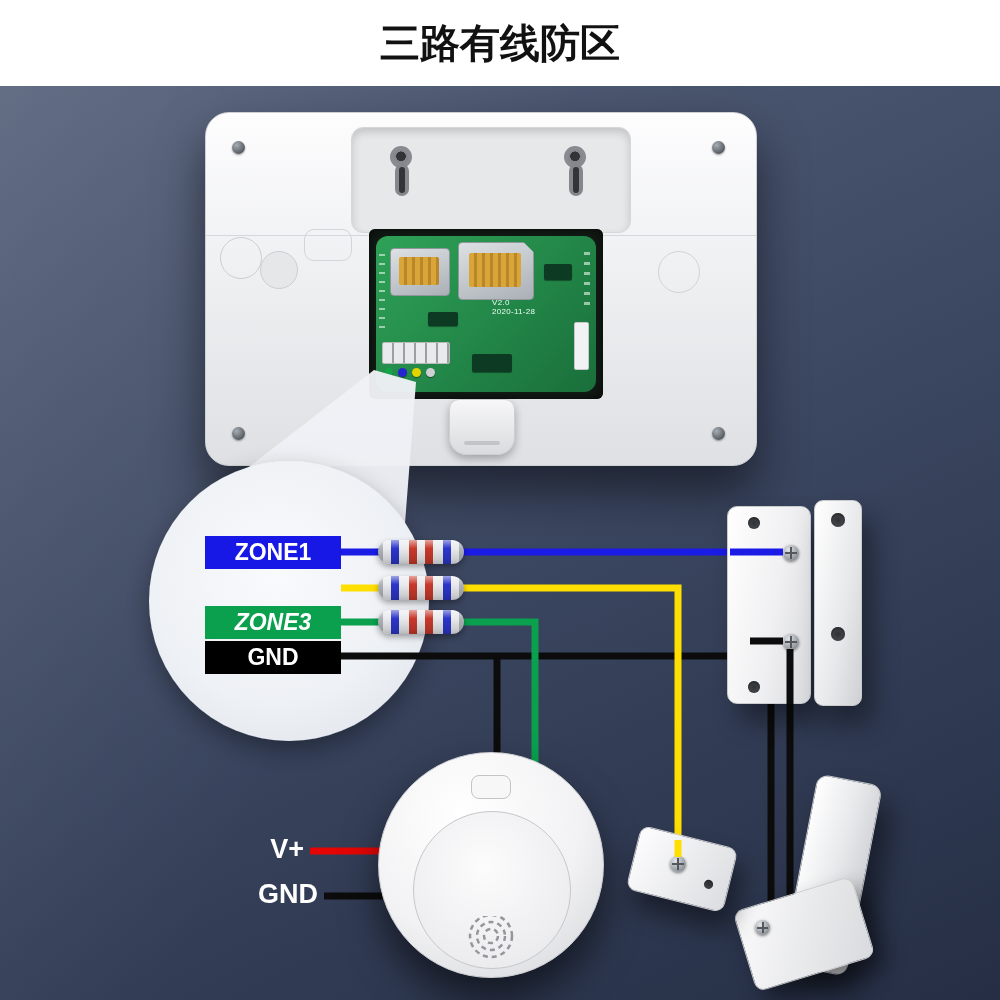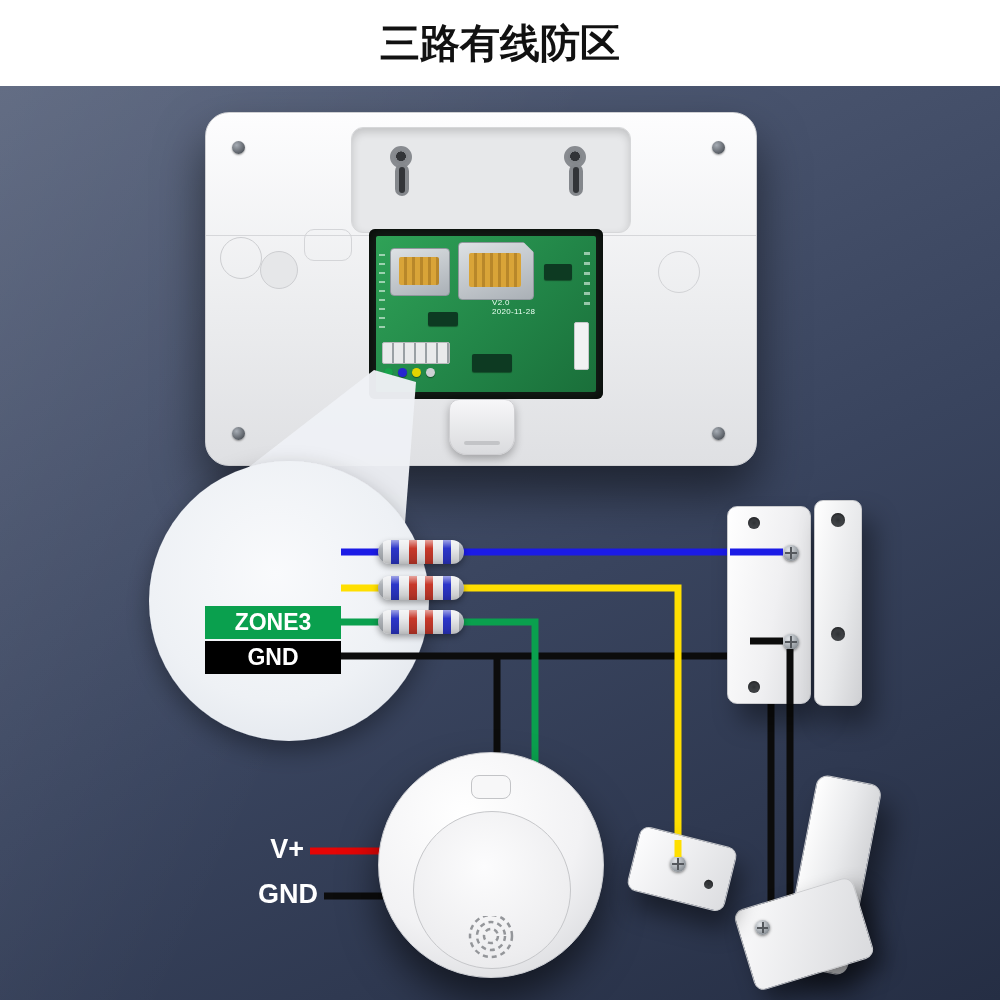--- a/index.html
+++ b/index.html
@@ -26,21 +26,21 @@
   .kh-slot{width:14px;height:32px;margin:-4px auto 0;background:#84878c;border-radius:7px;position:relative;}
   .kh-slot::after{content:"";position:absolute;left:4px;top:3px;width:6px;height:26px;border-radius:3px;background:#323438;}
   .screw{position:absolute;width:13px;height:13px;border-radius:50%;
          background:radial-gradient(circle at 35% 32%,#a7adb5,#555a61 72%);box-shadow:0 1px 2px rgba(0,0,0,.4);}
   .hinge-o{position:absolute;left:14px;top:124px;width:40px;height:40px;border-radius:50%;border:1px solid #cdced1;}
   .hinge-f{position:absolute;left:54px;top:138px;width:36px;height:36px;border-radius:50%;background:#e6e7e9;border:1px solid #cdced1;}
   .notch{position:absolute;left:98px;top:116px;width:46px;height:30px;border-radius:10px;border:1px solid #d4d5d8;}
   .circle-mark{position:absolute;left:452px;top:138px;width:40px;height:40px;border-radius:50%;border:1.5px solid #d2d3d6;}
   .opening{position:absolute;left:163px;top:116px;width:234px;height:170px;border-radius:6px;background:#141d17;
            box-shadow:inset 0 0 14px rgba(0,0,0,.8);}
-  .pcb{position:absolute;left:7px;top:7px;width:220px;height:156px;border-radius:2px;overflow:hidden;
+  .pcb{position:absolute;left:7px;top:7px;width:220px;height:156px;border-radius:12px;overflow:hidden;
        background:linear-gradient(135deg,#2fa257 0%,#228648 55%,#1a6f3a 100%);}
   .silk{position:absolute;opacity:.65;}
   .silk-left{left:3px;top:18px;width:6px;height:76px;background:repeating-linear-gradient(#d8efe1 0 2px,transparent 2px 9px);}
   .silk-right{left:208px;top:16px;width:6px;height:60px;background:repeating-linear-gradient(#d8efe1 0 3px,transparent 3px 10px);}
   .sim{position:absolute;border-radius:4px;border:1px solid #8f969c;
        background:linear-gradient(160deg,#dde1e4,#aab0b6);}
   .sim1{left:14px;top:12px;width:58px;height:46px;}
   .sim2{left:82px;top:6px;width:74px;height:56px;clip-path:polygon(0 0,86% 0,100% 18%,100% 100%,0 100%);}
   .pads{position:absolute;background:repeating-linear-gradient(90deg,#d9a438 0 5px,#b8872a 5px 8px);border-radius:2px;}
   .chip{position:absolute;background:#0d3a22;border-radius:2px;box-shadow:0 1px 1px rgba(0,0,0,.4);}
@@ -59,21 +59,21 @@
   .res{position:absolute;left:378px;width:86px;height:24px;border-radius:12px;box-shadow:0 3px 6px rgba(0,0,0,.35);
     background:
       linear-gradient(180deg,rgba(255,255,255,.55),rgba(255,255,255,0) 35%,rgba(0,0,0,.12) 80%,rgba(0,0,0,.22)),
       linear-gradient(90deg,#aeb2b8 0 5px,#e9eaec 5px 13px,#2c36c9 13px 21px,#e9eaec 21px 31px,#c8392b 31px 39px,
         #e9eaec 39px 47px,#c8392b 47px 55px,#e9eaec 55px 65px,#2c36c9 65px 73px,#e9eaec 73px 81px,#aeb2b8 81px 86px);}
   
   .zbar{position:absolute;left:205px;width:136px;height:33px;text-align:center;line-height:33px;
         font-size:23px;font-weight:700;}
   .z1{top:536px;background:#1717e6;color:#fff;}
   .z2{top:571px;background:#ffe400;color:#111;}
-  .z3{top:606px;background:#0aa04e;color:#fff;}
+  .z3{top:606px;background:#0aa04e;color:#fff;font-style:italic;}
   .z4{top:641px;background:#000;color:#fff;}
   
   .smoke{position:absolute;left:378px;top:752px;width:224px;height:224px;border-radius:50%;
          background:radial-gradient(circle at 38% 28%,#ffffff,#f2f2f4 55%,#dcdde0 85%,#c9cacd);
          border:1px solid #cfd0d3;box-shadow:0 22px 38px rgba(0,0,0,.55);}
   .sd-btn{position:absolute;left:92px;top:22px;width:38px;height:22px;border-radius:8px;border:1.5px solid #c3c4c7;background:#f7f7f8;}
   .sd-led{position:absolute;left:108px;top:72px;width:9px;height:9px;border-radius:50%;background:#e03426;box-shadow:0 0 7px rgba(224,52,38,.85);}
   .sd-ring{position:absolute;left:34px;top:58px;width:156px;height:156px;border-radius:50%;border:1.5px solid #c6c7ca;
            background:radial-gradient(circle at 45% 35%,#fcfcfd,#ededef 70%,#e3e4e6);}
   .sd-grille{position:absolute;left:80px;top:163px;}
@@ -185,20 +185,21 @@
     <path d="M341 588 L678 588 L678 862" fill="none" stroke="#ffdf00" stroke-width="7"></path>
     <path d="M341 552 L795 552" fill="none" stroke="#1b1be6" stroke-width="7"></path>
 
     <path d="M310 851 L404 851" fill="none" stroke="#e60505" stroke-width="7"></path>
   </svg>
 
   <div class="res" style="top:540px"></div>
   <div class="res" style="top:576px"></div>
   <div class="res" style="top:610px"></div>
 
+  <div class="zbar z1">ZONE1</div>
   <div class="zbar z3">ZONE3</div>
   <div class="zbar z4">GND</div>
 
   <div class="smoke">
     <div class="sd-btn"></div>
     <div class="sd-led"></div>
     <div class="sd-ring"></div>
     <svg class="sd-grille" width="64" height="46" viewBox="0 0 64 46">
       <circle cx="32" cy="20" r="7" fill="none" stroke="#94969a" stroke-width="2.5" stroke-dasharray="5 4"></circle>
       <circle cx="32" cy="20" r="14" fill="none" stroke="#94969a" stroke-width="2.5" stroke-dasharray="5 4"></circle>

